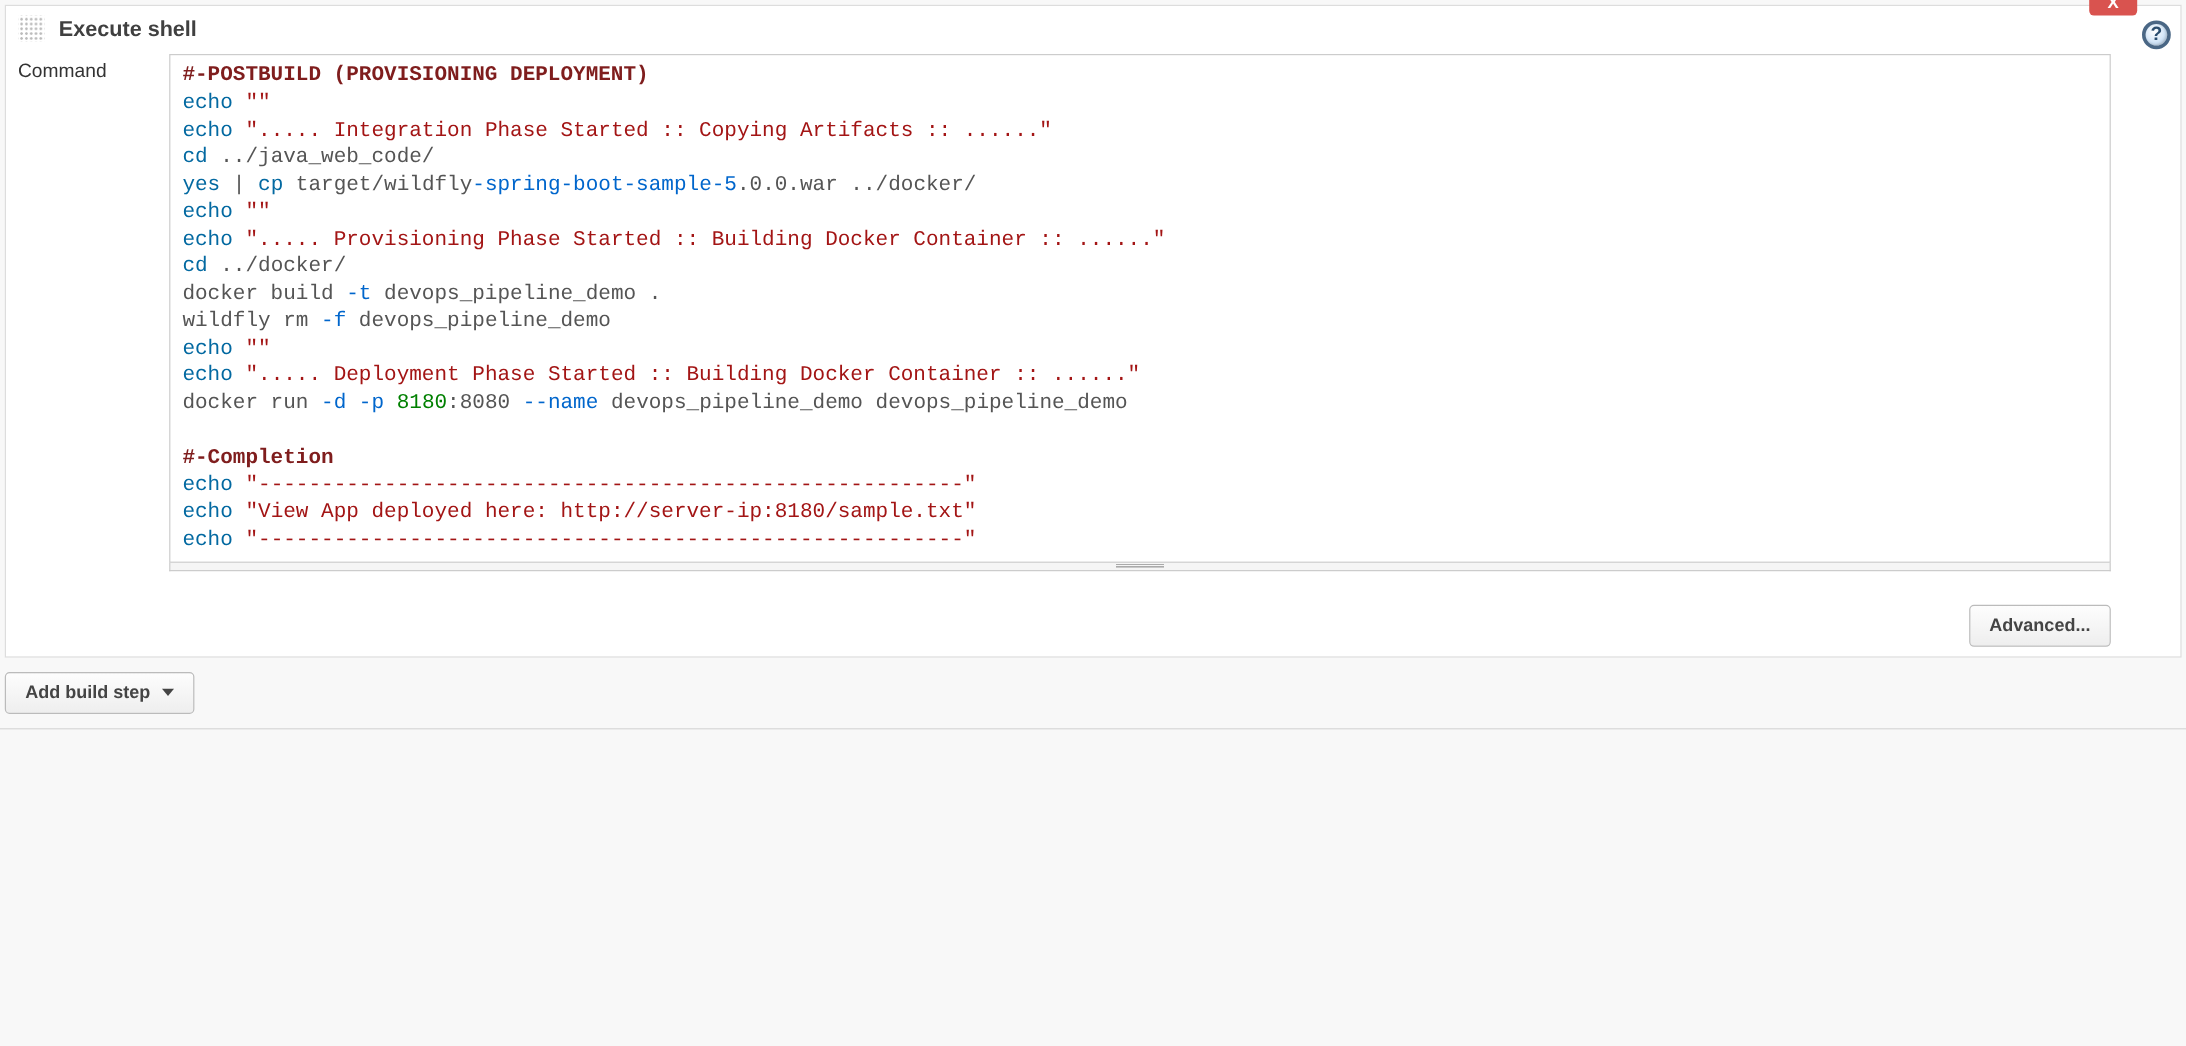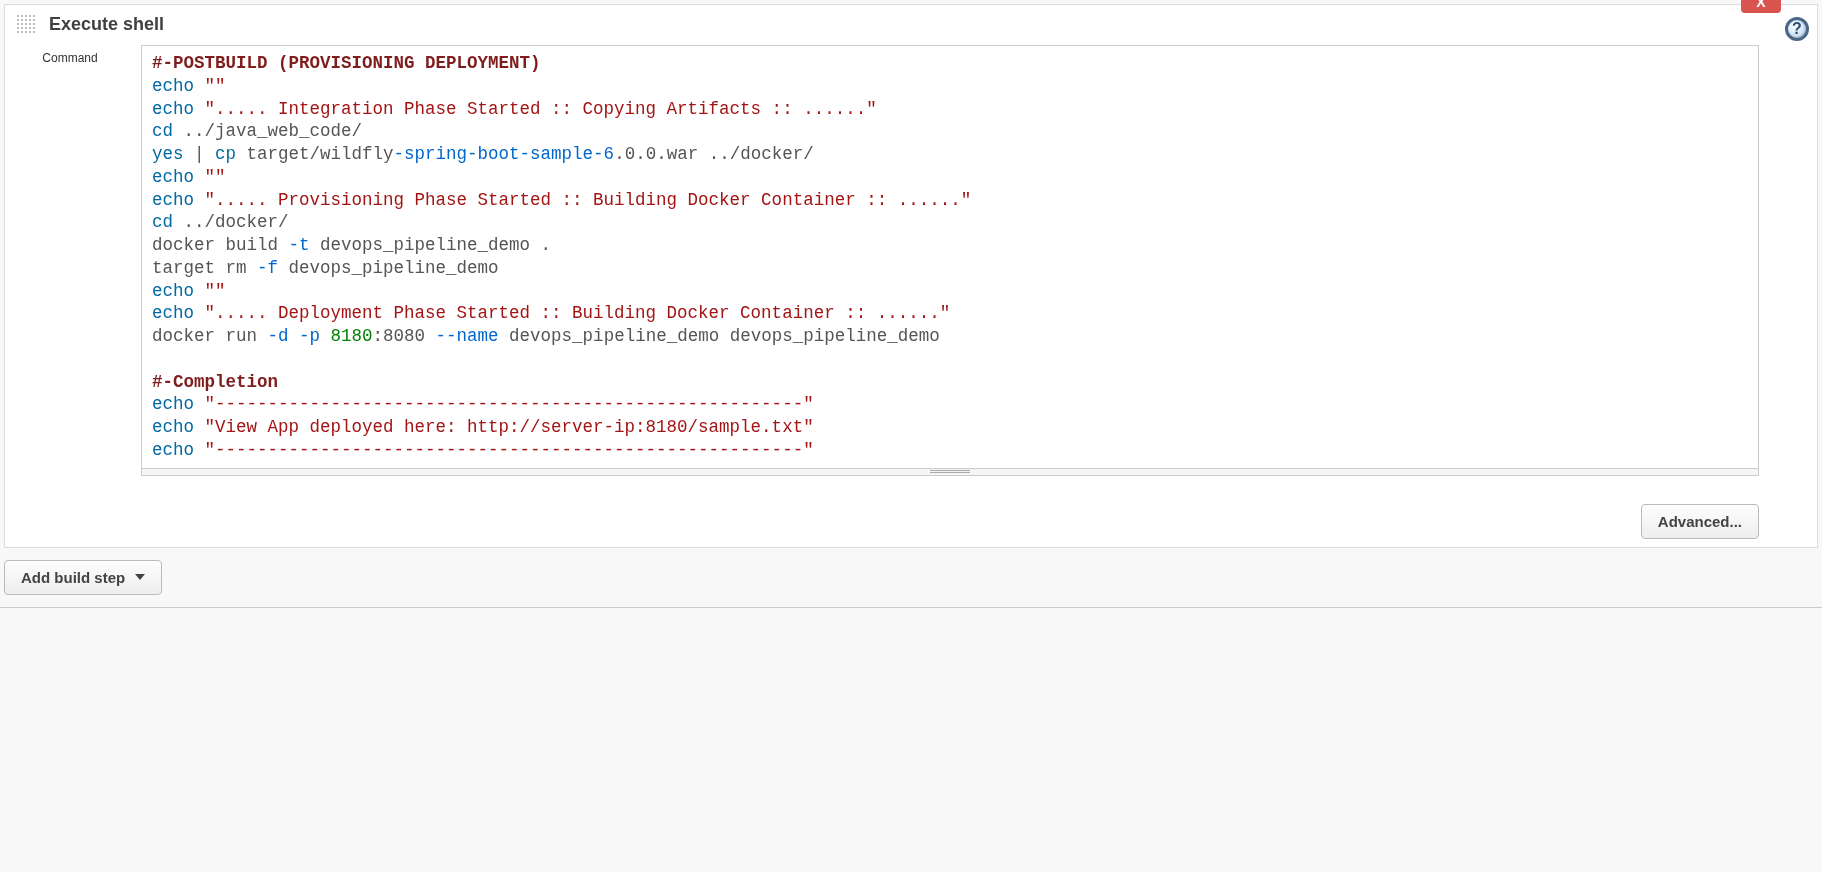--- a/index.html
+++ b/index.html
@@ -73,22 +73,22 @@
       box-shadow: inset -1px -1px 2px rgba(0,0,0,0.2);
     }
     .form-row {
       display: flex;
       align-items: flex-start;
       gap: 16px;
       margin-bottom: 8px;
     }
     .form-label {
       width: 110px;
-      text-align: center;
-      font-size: 12px;
+      text-align: left;
+      font-size: 16px;
       color: #333;
       padding-top: 6px;
       flex-shrink: 0;
     }
     .form-content {
       flex: 1;
       padding-right: 48px;
     }
     .code-editor {
       border: 1px solid #ccc;
@@ -186,26 +186,26 @@
     <div class="section-title">Execute shell</div>
   </div>
 
   <div class="form-row">
     <div class="form-label">Command</div>
     <div class="form-content">
       <div class="code-editor" id="code-editor"><span class="c-comment">#-POSTBUILD (PROVISIONING DEPLOYMENT)</span>
 <span class="c-cmd">echo</span><span class="c-text"> </span><span class="c-str">""</span>
 <span class="c-cmd">echo</span><span class="c-text"> </span><span class="c-str">"..... Integration Phase Started :: Copying Artifacts :: ......"</span>
 <span class="c-cmd">cd</span><span class="c-text"> ../java_web_code/</span>
-<span class="c-cmd">yes</span><span class="c-op"> | </span><span class="c-cmd">cp</span><span class="c-text"> target/wildfly</span><span class="c-opt">-spring-boot-sample-6</span><span class="c-text">.0.0.war ../docker/</span>
+<span class="c-cmd">yes</span><span class="c-op"> | </span><span class="c-cmd">cp</span><span class="c-text"> target/wildfly</span><span class="c-opt">-spring-boot-sample-5</span><span class="c-text">.0.0.war ../docker/</span>
 <span class="c-cmd">echo</span><span class="c-text"> </span><span class="c-str">""</span>
 <span class="c-cmd">echo</span><span class="c-text"> </span><span class="c-str">"..... Provisioning Phase Started :: Building Docker Container :: ......"</span>
 <span class="c-cmd">cd</span><span class="c-text"> ../docker/</span>
 <span class="c-text">docker build </span><span class="c-opt">-t</span><span class="c-text"> devops_pipeline_demo .</span>
-<span class="c-text">target rm </span><span class="c-opt">-f</span><span class="c-text"> devops_pipeline_demo</span>
+<span class="c-text">wildfly rm </span><span class="c-opt">-f</span><span class="c-text"> devops_pipeline_demo</span>
 <span class="c-cmd">echo</span><span class="c-text"> </span><span class="c-str">""</span>
 <span class="c-cmd">echo</span><span class="c-text"> </span><span class="c-str">"..... Deployment Phase Started :: Building Docker Container :: ......"</span>
 <span class="c-text">docker run </span><span class="c-opt">-d -p</span><span class="c-text"> </span><span class="c-num">8180</span><span class="c-text">:8080 </span><span class="c-opt">--name</span><span class="c-text"> devops_pipeline_demo devops_pipeline_demo</span>
 
 <span class="c-comment">#-Completion</span>
 <span class="c-cmd">echo</span><span class="c-text"> </span><span class="c-str">"--------------------------------------------------------"</span>
 <span class="c-cmd">echo</span><span class="c-text"> </span><span class="c-str">"View App deployed here: http://server-ip:8180/sample.txt"</span>
 <span class="c-cmd">echo</span><span class="c-text"> </span><span class="c-str">"--------------------------------------------------------"</span></div>
       <div class="resize-handle">
         <div class="resize-grip"></div>

